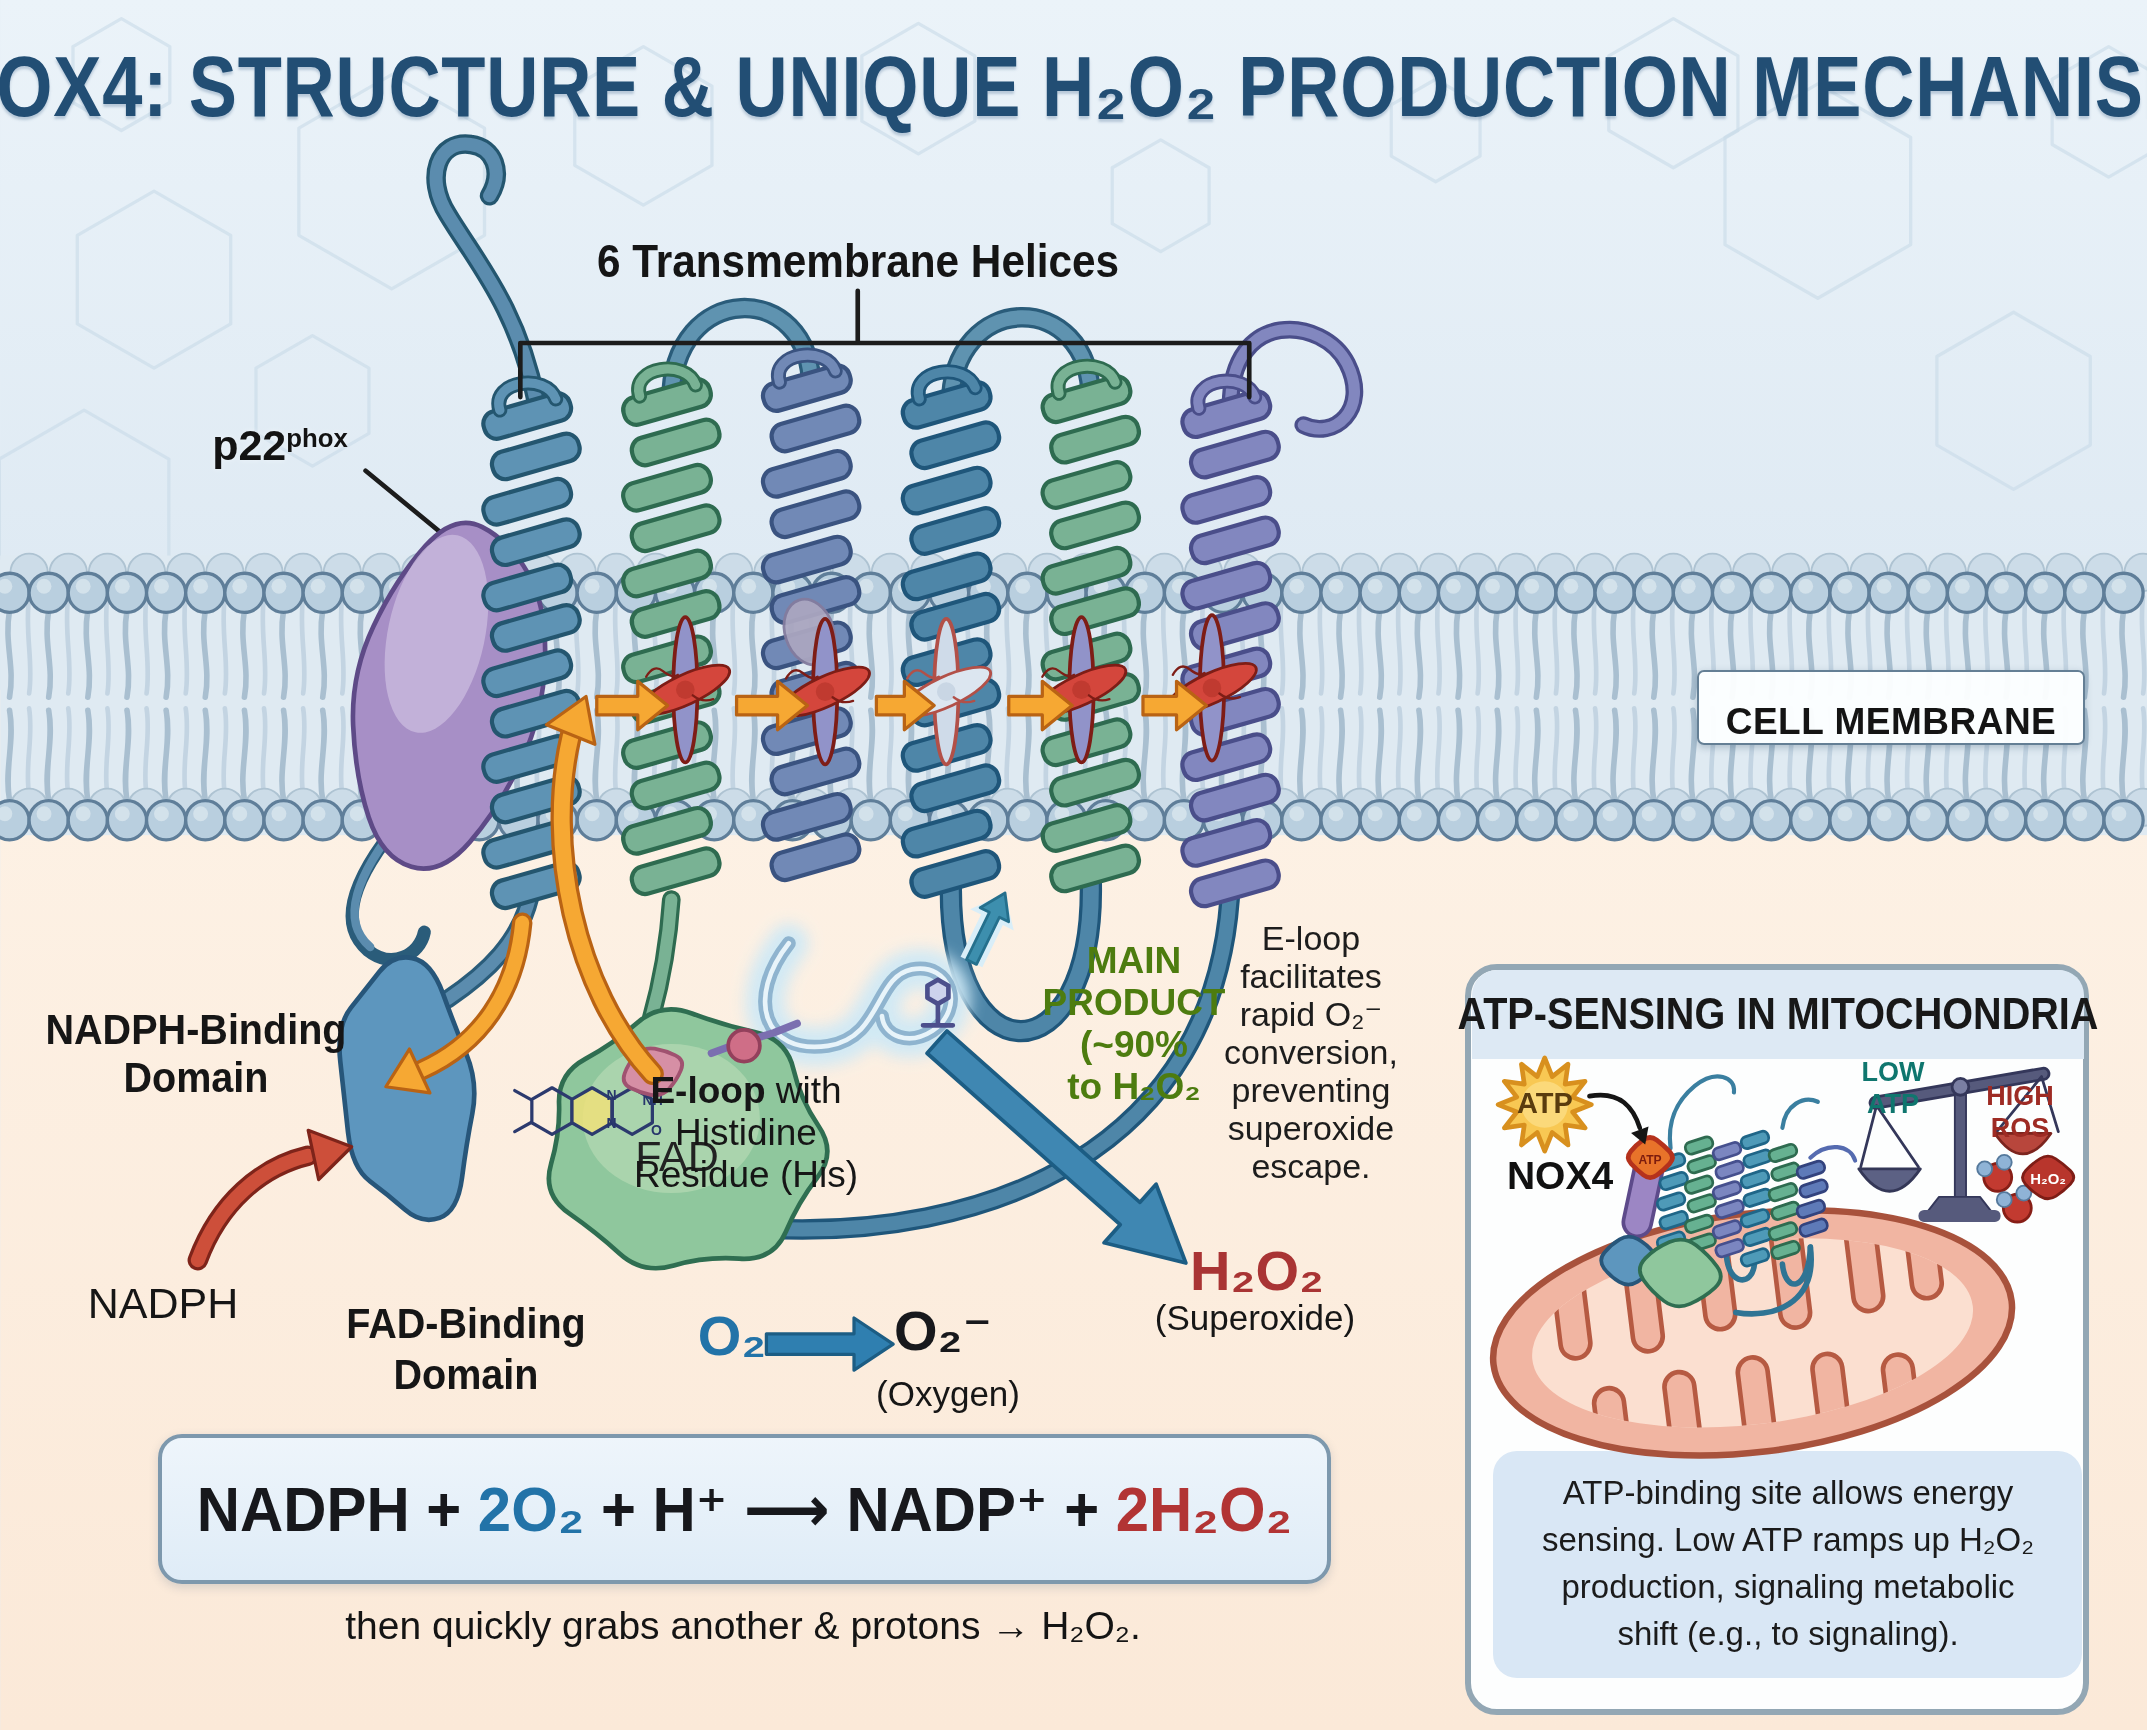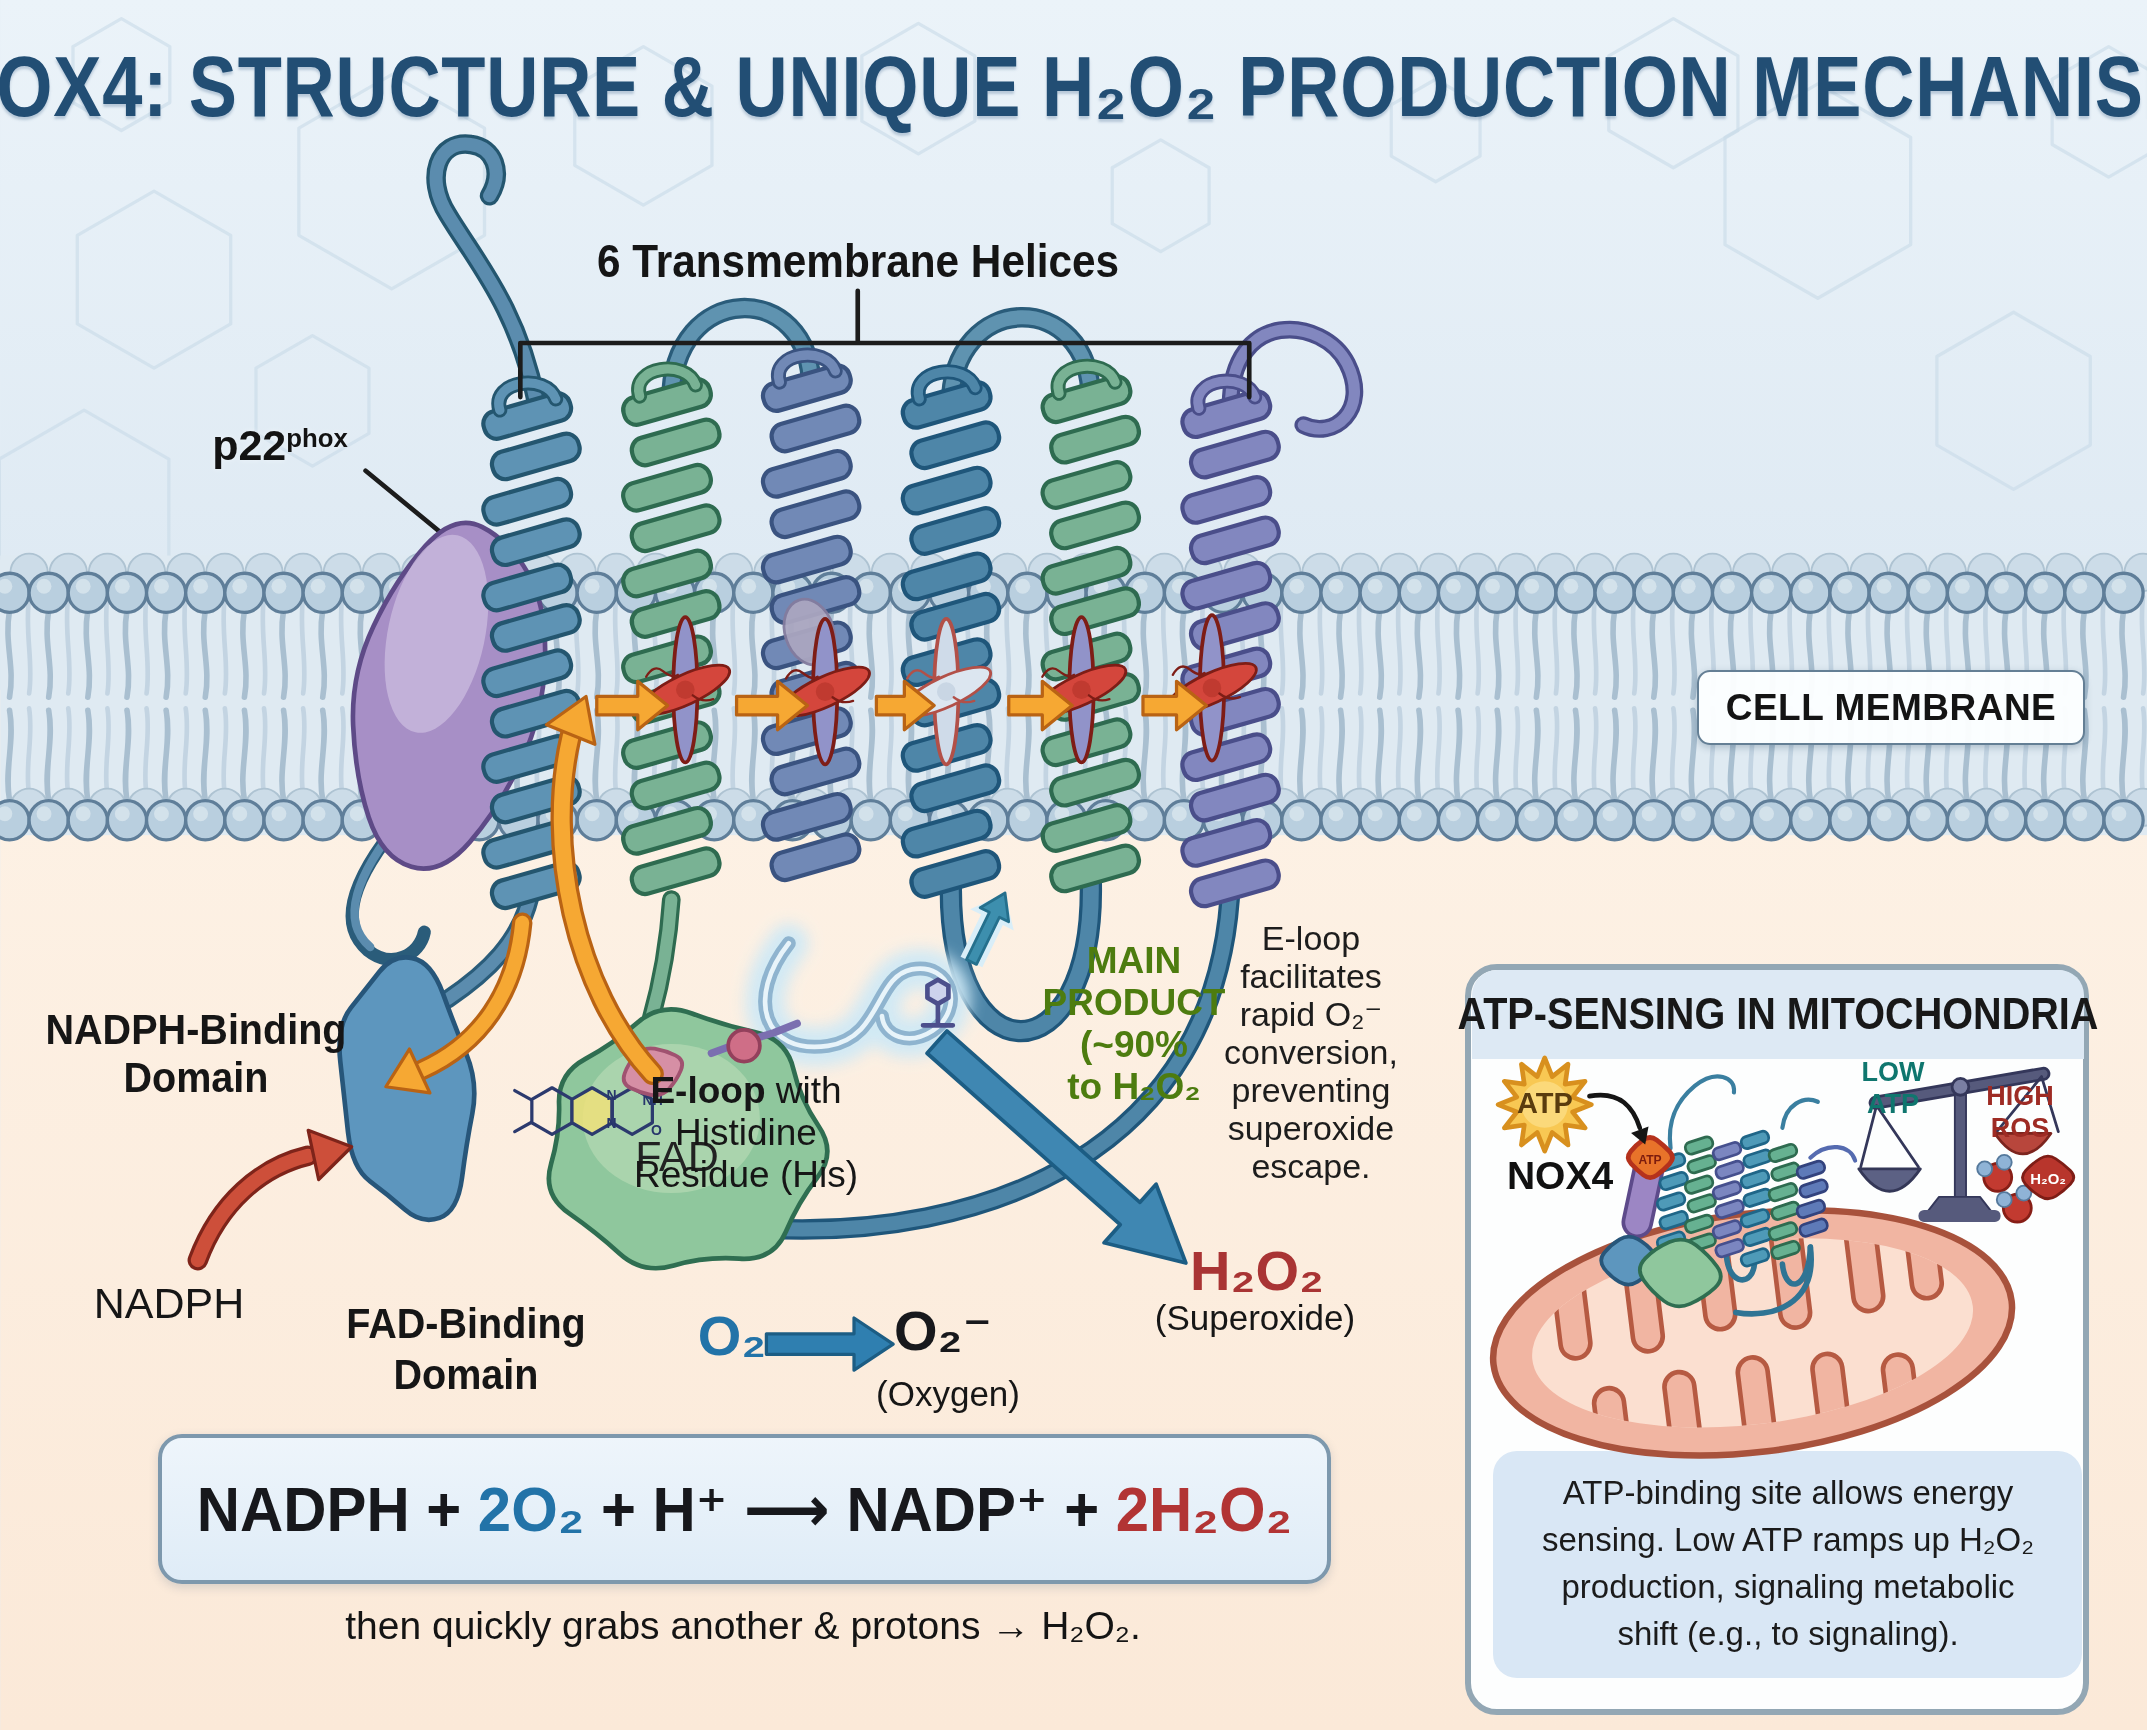--- a/index.html
+++ b/index.html
@@ -13,21 +13,21 @@
   #art-svg{z-index:3;pointer-events:none;}
   .lbl{position:absolute;z-index:4;transform:translateX(-50%);transform-origin:50% 0;
        text-align:center;white-space:nowrap;color:#161616;}
   .cond84{transform:translateX(-50%) scaleX(.84);}
   .cond88{transform:translateX(-50%) scaleX(.88);}
   .cond90{transform:translateX(-50%) scaleX(.90);}
   .cond92{transform:translateX(-50%) scaleX(.92);}
   .b{font-weight:700;}
   .sup{font-size:.6em;vertical-align:.5em;font-weight:700;}
   .membox{position:absolute;z-index:4;background:rgba(252,254,255,.96);border:2.8px solid #647f95;
-        border-radius:13px;box-shadow:0 2.8px 7.5px rgba(40,70,100,.25);display:flex;align-items:center;justify-content:center;}
+        border-radius:7px;box-shadow:0 2.8px 7.5px rgba(40,70,100,.25);display:flex;align-items:flex-end;justify-content:center;}
   .eqbox{position:absolute;z-index:4;background:linear-gradient(#eef5fb,#dfecf7);
         border:4.7px solid #7d98ad;border-radius:24px;box-shadow:0 3.7px 9.3px rgba(60,90,120,.18);
         display:flex;align-items:center;justify-content:center;}
   .eq-dark{color:#17181c}.eq-blue{color:#2273a8}.eq-red{color:#b23434}
 </style>
 </head>
 <body>
 
 <svg id="base-svg" width="2148" height="1730" viewBox="0 0 2304 1856">
     <defs>
@@ -966,21 +966,21 @@
 
 <div class="membox" style="left:1697px;top:670px;width:384px;height:71px;">
   <span style="font-size:37px;font-weight:700;color:#141414;letter-spacing:0.5px;">CELL MEMBRANE</span>
 </div>
 
 <div class="lbl cond92" style="left:196px;top:1005px;font-size:43px;font-weight:700;line-height:48px;">
   <div>NADPH-Binding</div>
   <div>Domain</div>
 </div>
 
-<div class="lbl" style="left:169px;top:1279px;font-size:43px;font-weight:500;">NADPH</div>
+<div class="lbl" style="left:163px;top:1279px;font-size:43px;font-weight:500;">NADPH</div>
 
 <div class="lbl cond92" style="left:466px;top:1298px;font-size:43px;font-weight:700;line-height:51px;">
   <div>FAD-Binding</div>
   <div>Domain</div>
 </div>
 
 <div class="lbl" style="left:677px;top:1132px;font-size:43px;font-weight:500;color:#222;">FAD</div>
 
 <div class="lbl" style="left:746px;top:1070px;font-size:37px;line-height:42px;color:#161616;">
   <div><span class="b">E-loop</span><span> with</span></div>

